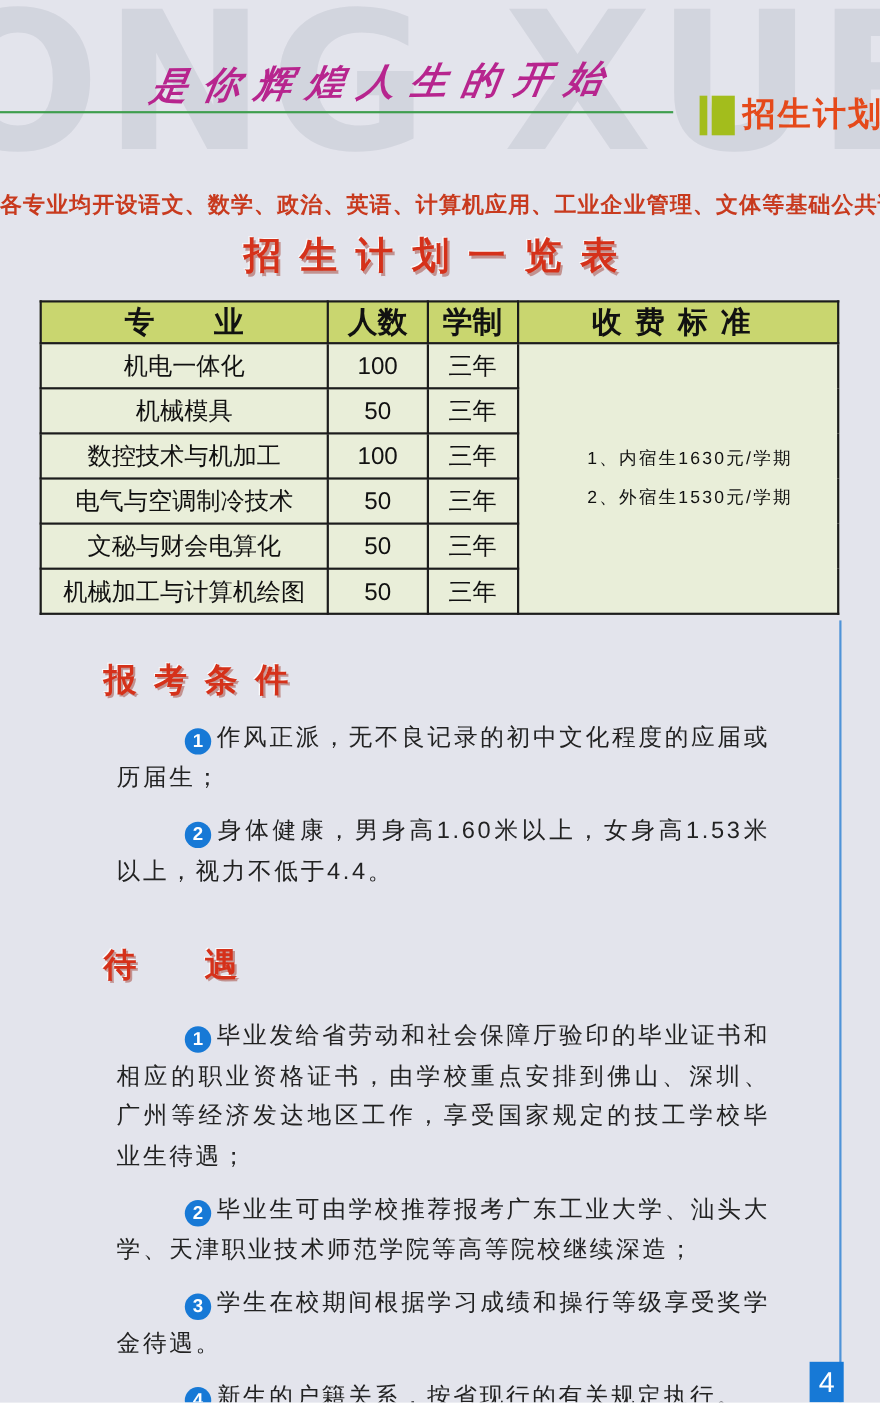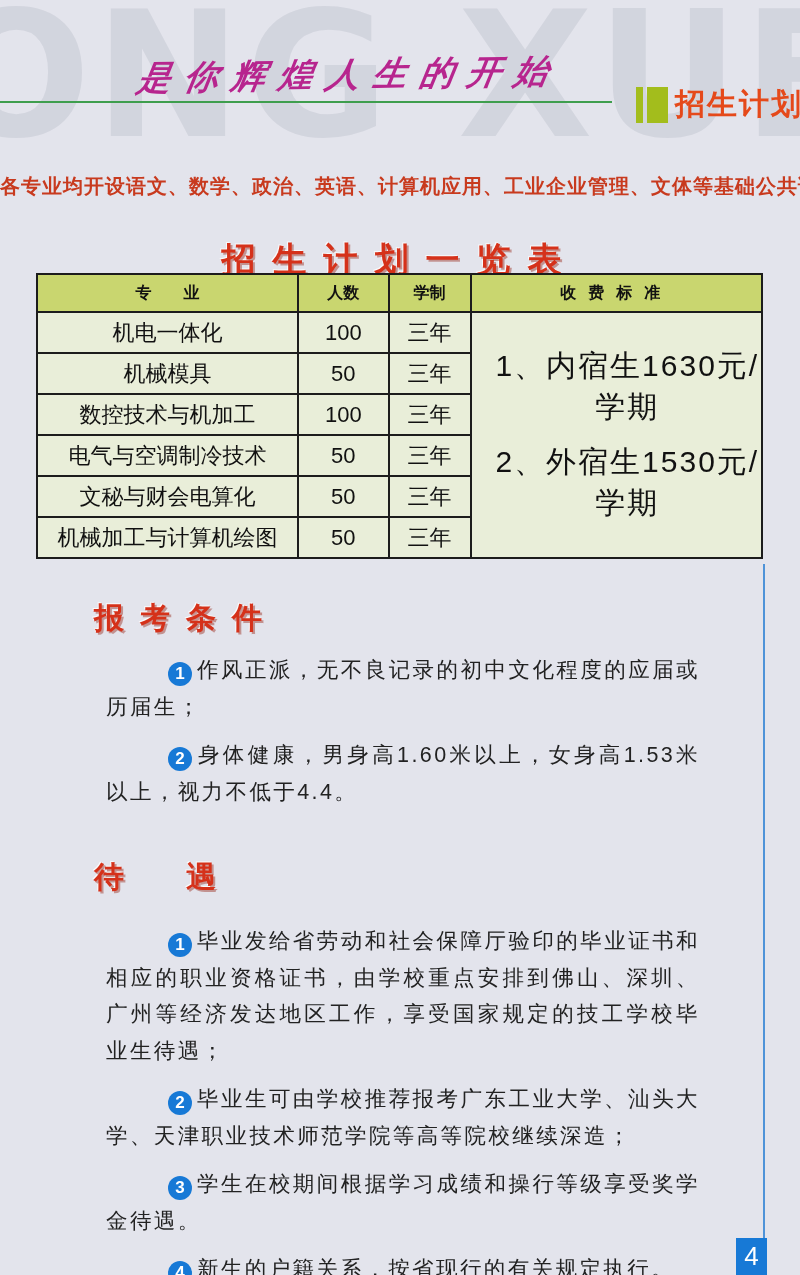--- a/index.html
+++ b/index.html
@@ -42,37 +42,36 @@
   .course-note{
     position:absolute; top:173px; left:0; width:100%; text-align:center;
     font-size:20px; font-weight:bold; color:#c83a1e; letter-spacing:1px;
     white-space:nowrap;
   }
   .page-title{
     position:absolute; top:210px; left:0; width:100%; text-align:center;
     font-size:34px; font-weight:900; color:var(--red); letter-spacing:17px;
     text-shadow:2px 2px 0 rgba(146,23,8,.4), -1px -1px 0 rgba(255,255,255,.8);
     white-space:nowrap;
-    margin-top:27px;
   }
   table.plan{
     position:absolute; top:273px; left:36px; width:727px;
     border-collapse:collapse; table-layout:fixed;
     background:var(--table-row-bg);
   }
   table.plan th, table.plan td{
     border:2px solid #1c1c1c; color:#111; text-align:center; padding:0;
   }
   table.plan thead tr{height:38px; }
-  table.plan thead th{background:var(--table-header-bg); font-size:16px; font-weight:bold;}
+  table.plan thead th{background:var(--table-header-bg); font-size:27px; font-weight:bold;}
   table.plan tbody tr{height:41px;}
   table.plan td{font-size:22px; font-weight:500;}
   th.fee-h{letter-spacing:12px;}
   td.fee-cell{text-align:left; vertical-align:middle;}
-  .fee-line{margin:14px 0 14px 22px; font-size:30px; letter-spacing:2px;}
+  .fee-line{margin:14px 0 14px 22px; font-size:16px; letter-spacing:2px;}
   .col-major{width:36%;} .col-count{width:12.5%;} .col-dur{width:11.3%;} .col-fee{width:40.2%;}
 
   .content{position:absolute; top:598px; left:94px; width:618px; color:var(--ink);}
   .sec-title{
     text-align:left; font-size:30px; font-weight:900; color:var(--red);
     letter-spacing:16px; white-space:nowrap;
     text-shadow:2px 2px 0 rgba(146,23,8,.4), -1px -1px 0 rgba(255,255,255,.8);
   }
   .sec-title.t1{margin:0 0 13px 0;}
   .sec-title.t2{margin:47px 0 25px 0;}

